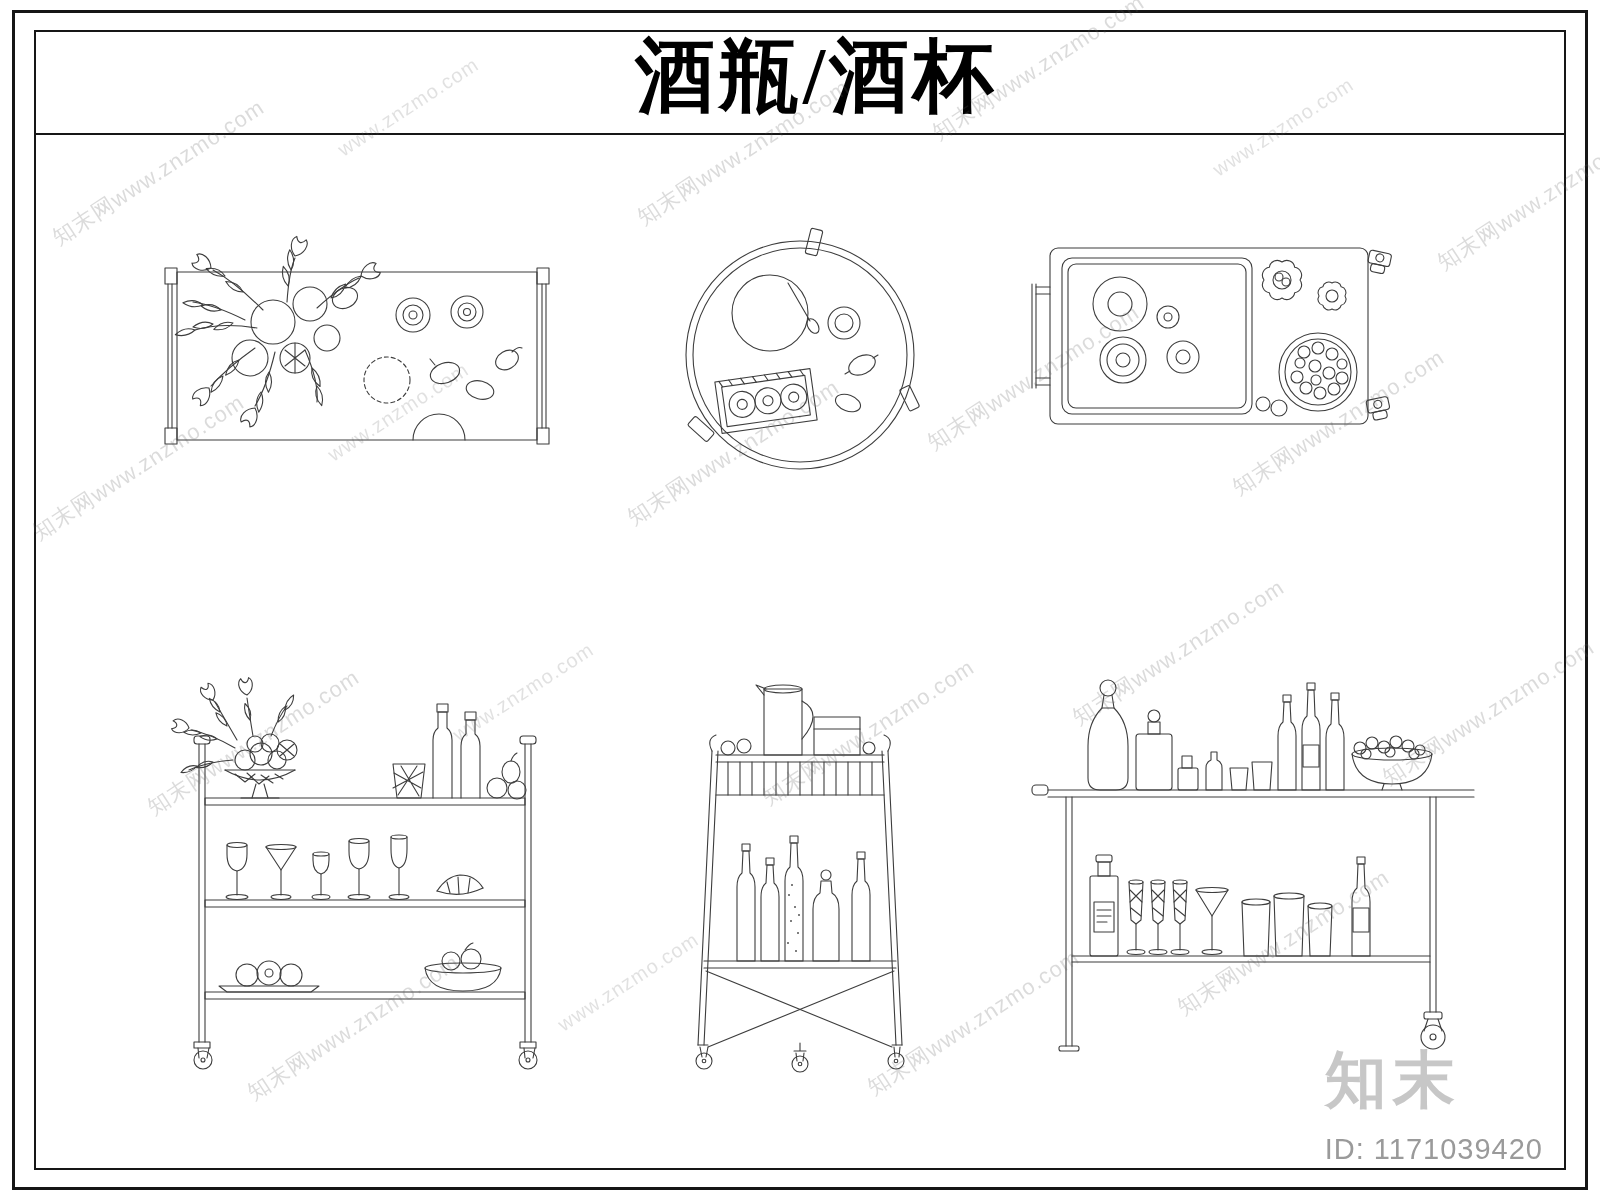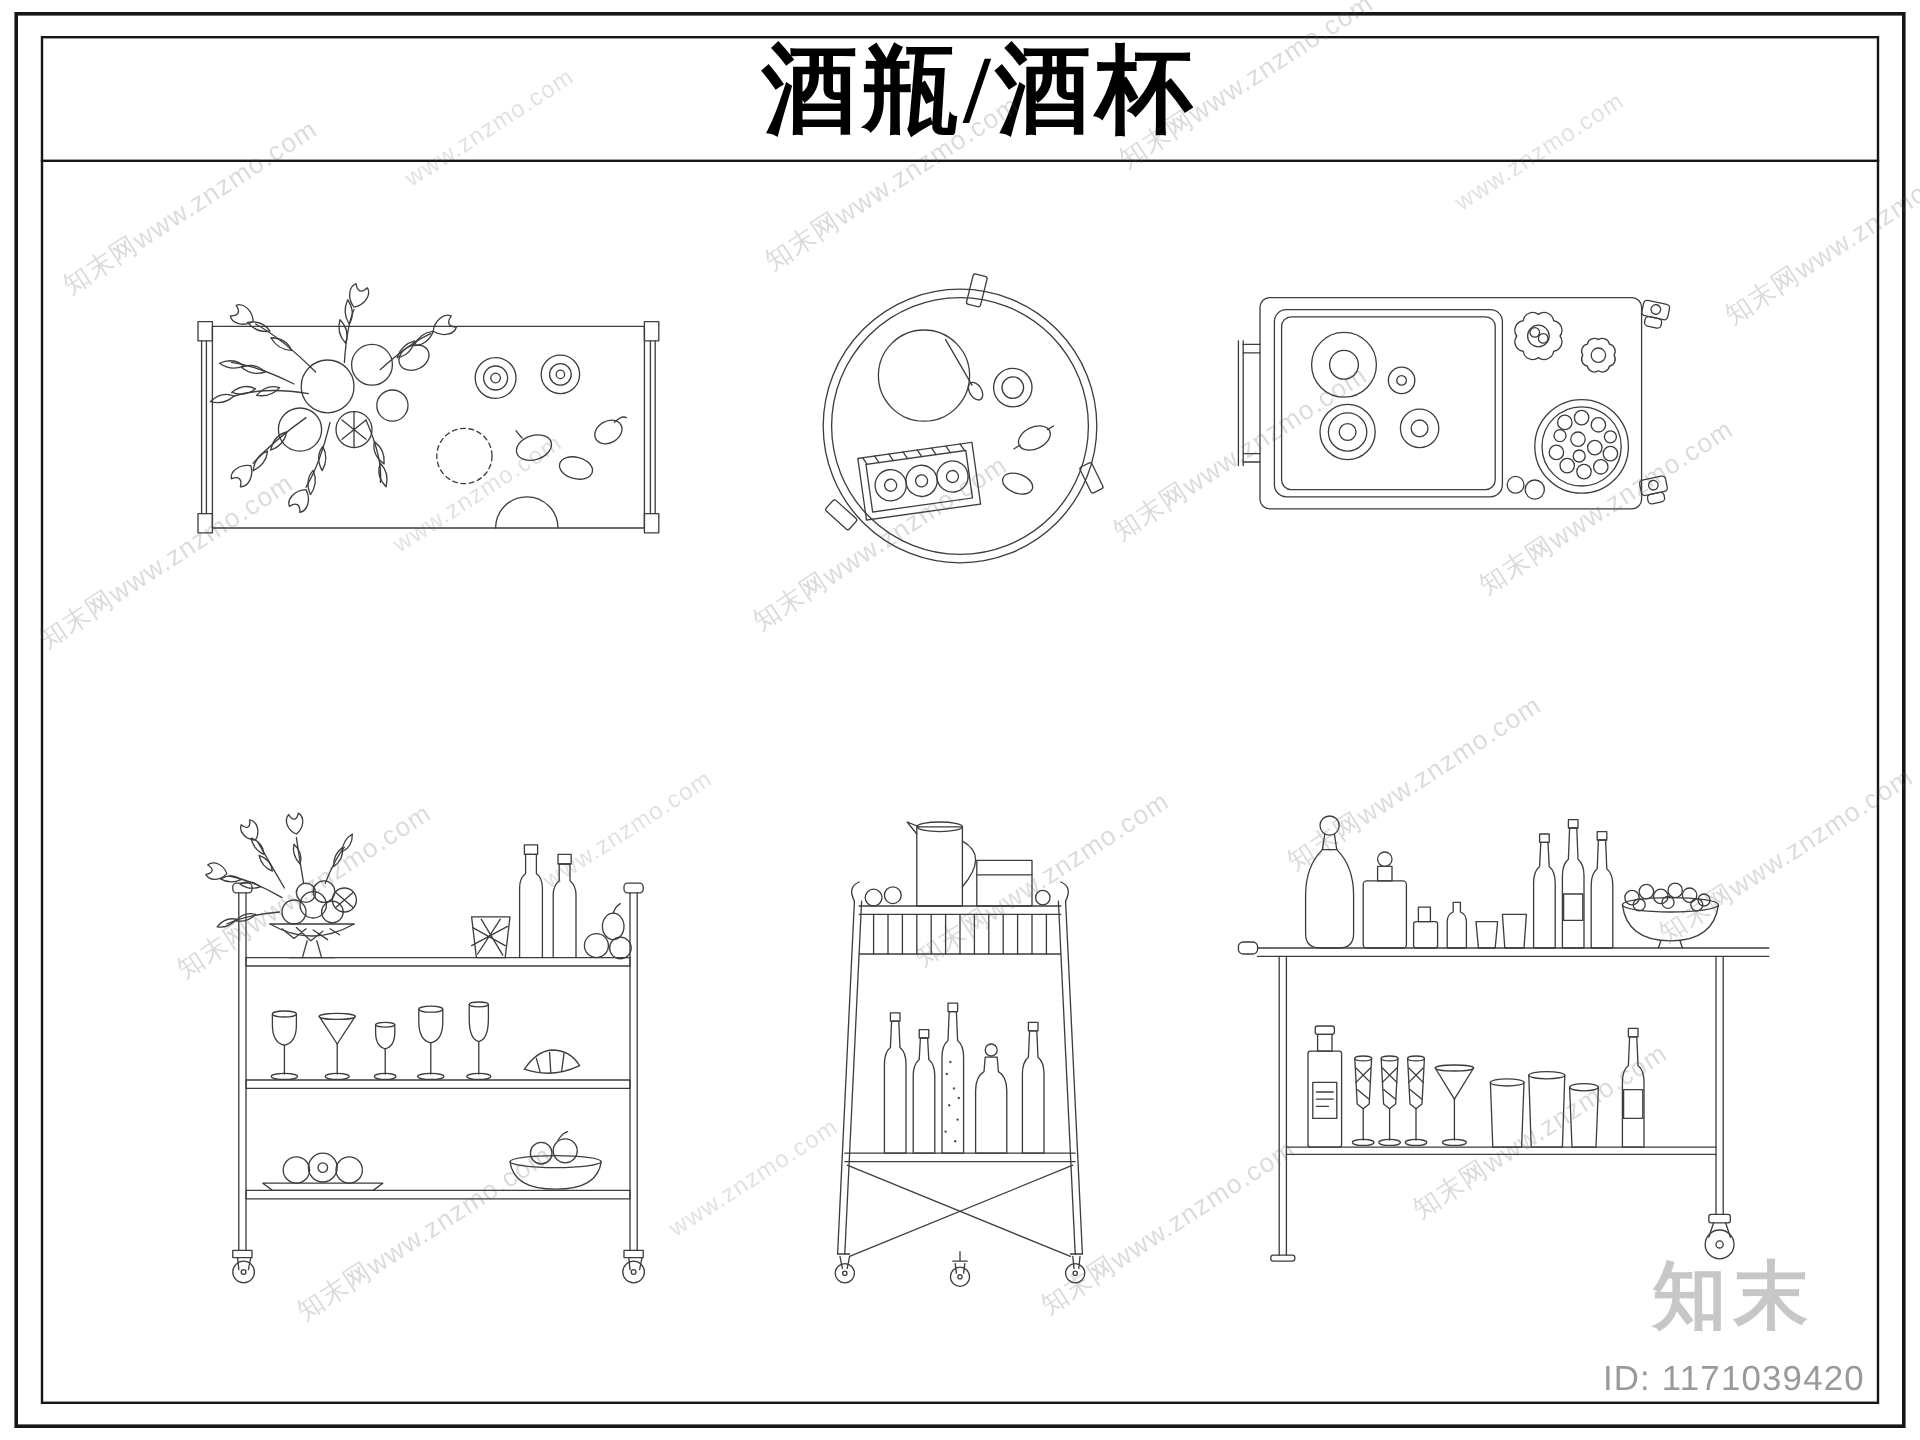--- a/index.html
+++ b/index.html
@@ -18,21 +18,21 @@
   .watermark-layer { position:absolute; inset:0; pointer-events:none; z-index:3; }
   .wm { position:absolute; white-space:nowrap; font-size:22px; color:rgba(90,90,90,0.22);
     transform:rotate(-33deg); transform-origin:left center; letter-spacing:1px; }
   .wm.small { font-size:20px; color:rgba(90,90,90,0.18); }
 
   .drawing { position:absolute; z-index:2; }
   .drawing svg { width:100%; height:100%; display:block; }
   .ln { fill:none; stroke:#3d3d3d; stroke-width:1.1; stroke-linecap:round; stroke-linejoin:round; }
   .dots { fill:#555; stroke:none; }
 
-  .brand { position:absolute; right:46px; bottom:34px; text-align:center; z-index:4; }
+  .brand { position:absolute; right:57px; bottom:34px; text-align:left; z-index:4; }
   .brand-logo { display:block; font-size:62px; font-weight:700; color:#c7c7c7;
     font-family:"DejaVu Sans",sans-serif; letter-spacing:6px; line-height:1.05; }
   .brand-id { display:block; margin-top:21px; font-size:29px; color:#9a9a9a;
     font-family:"Liberation Sans",sans-serif; letter-spacing:1px; }
 </style>
 </head>
 <body>
 
 <div class="canvas">
 

